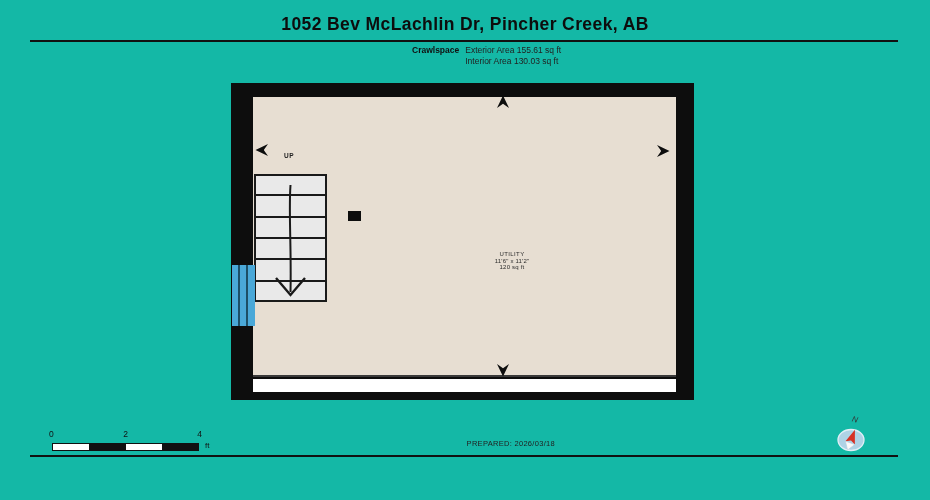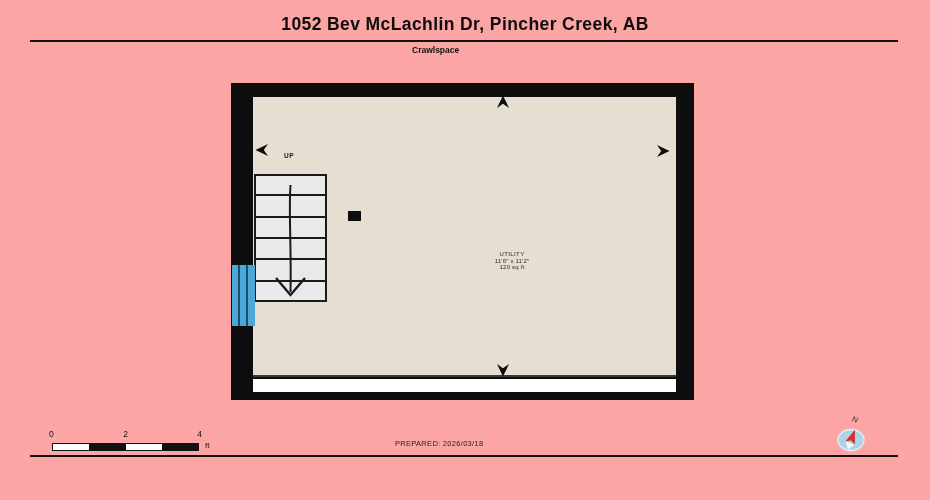--- a/index.html
+++ b/index.html
@@ -1,20 +1,20 @@
 <!DOCTYPE html>
 <html><head>
 <meta charset="utf-8">
 <style>
   * { margin: 0; padding: 0; box-sizing: border-box; }
   html, body { background: #ffffff; }
   body { font-family: "Liberation Sans", "DejaVu Sans", sans-serif; color: #111; }
   #canvas {
     position: relative; width: 930px; height: 500px;
-    background: #fca5a5; overflow: hidden;
+    background: #14b8a6; overflow: hidden;
   }
 
   
   .title {
     position: absolute; top: 14px; left: 0; width: 930px;
     text-align: center; font-size: 17.5px; font-weight: bold; letter-spacing: .4px; color: #0d0d0d;
   }
   .rule { position: absolute; left: 30px; width: 868px; height: 2px; background: #111; }
   .rule.top { top: 40px; }
   .rule.bottom { top: 455px; }
@@ -62,21 +62,21 @@
   .scalebar .tick.t2 { left: 50%; transform: translateX(-50%); }
   .scalebar .tick.t4 { right: -3px; }
   .scalebar .bar {
     position: absolute; left: 0; top: 14px; width: 147px; height: 8px;
     border: 1px solid #111; display: flex; background: #fff;
   }
   .scalebar .bar .seg { flex: 1; }
   .scalebar .bar .seg.dark { background: #111; }
   .scalebar .unit { position: absolute; left: 153px; top: 12px; font-size: 8px; color: #111; text-align: right; }
   .prepared {
-    position: absolute; left: 395px; top: 439px; width: 160px; text-align: left;
+    position: absolute; left: 395px; top: 439px; width: 160px; text-align: right;
     font-size: 7.5px; letter-spacing: .3px; color: #222;
   }
   .compass { position: absolute; left: 834px; top: 425px; width: 34px; height: 30px; }
   .compass-n {
     position: absolute; left: 852px; top: 415px; font-size: 8px; font-style: italic;
     color: #333; transform: rotate(14deg);
   }
   .disclaimer {
     position: absolute; left: 33px; top: 461px; width: 880px;
     font-size: 7.5px; letter-spacing: .15px; color: #111;
@@ -84,20 +84,24 @@
 </style>
 </head>
 <body>
 
 <div id="canvas">
 
   <div class="title">1052 Bev McLachlin Dr, Pincher Creek, AB</div>
   <div class="rule top"></div>
   <div class="subtitle">
     <span class="floor-label">Crawlspace</span>
+    <div class="areas">
+      <div>Exterior Area 155.61 sq ft</div>
+      <div>Interior Area 130.03 sq ft</div>
+    </div>
   </div>
 
   <div class="plan">
     <div class="floor"></div>
     <div class="excluded"></div>
 
     <svg class="stairs" viewBox="0 0 73 128">
       <rect x="1" y="1" width="71" height="126" fill="#e9e9e9" stroke="#1a1a1a" stroke-width="2"></rect>
       <g stroke="#1a1a1a" stroke-width="1.8">
         <line x1="1" y1="21" x2="72" y2="21"></line>

